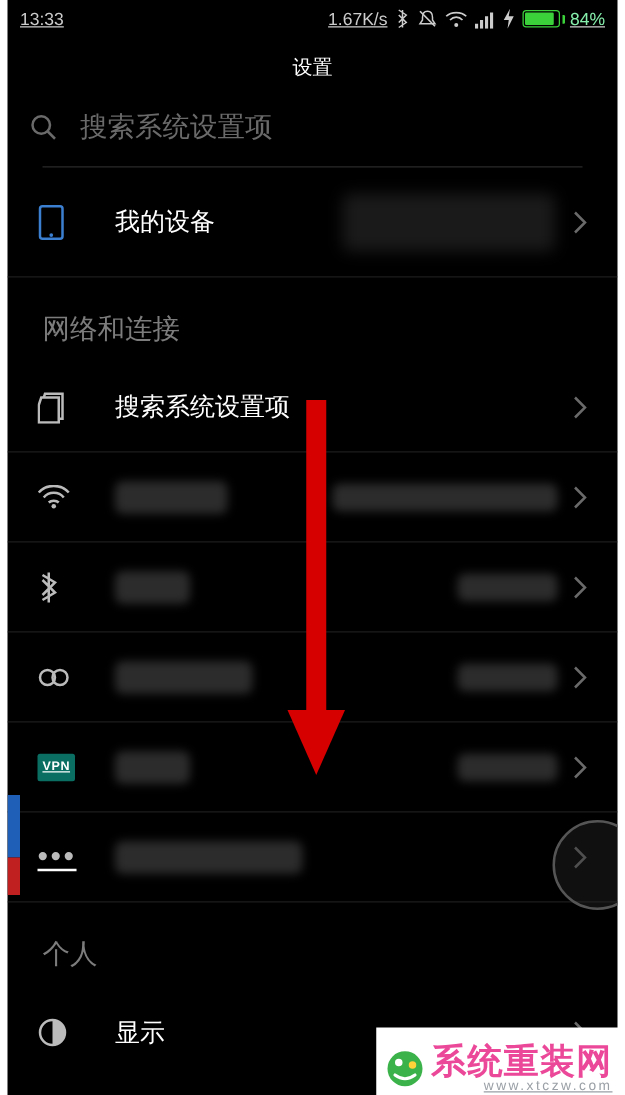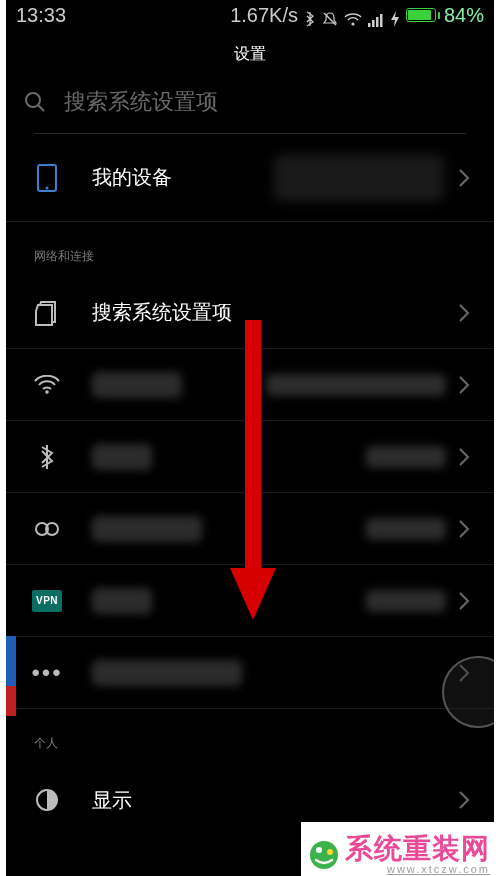--- a/index.html
+++ b/index.html
@@ -1,48 +1,48 @@
 <!DOCTYPE html>
 <html><head>
 <meta charset="utf-8">
 <style>
   * { margin: 0; padding: 0; box-sizing: border-box; }
   html, body { width: 500px; height: 876px; background: #fff; font-family: -apple-system, "Helvetica Neue", Arial, sans-serif; overflow: hidden; }
   .frame { position: relative; width: 500px; height: 876px; background: #fff; }
   .phone { position: absolute; left: 6px; top: 0; width: 488px; height: 876px; background: #000; color: #fff; overflow: hidden; }
 
-  .status-bar { display: flex; align-items: center; justify-content: space-between; height: 30px; padding: 0 10px; font-size: 20px; color: #ccc; }
+  .status-bar { display: flex; align-items: center; justify-content: space-between; height: 30px; padding: 0 10px; font-size: 14px; color: #ccc; text-decoration: underline; }
   .status-left { display: flex; align-items: center; gap: 6px; }
   .status-right { display: flex; align-items: flex-end; gap: 6px; }
   .battery { display: inline-flex; align-items: center; }
   .battery-shell { width: 30px; height: 14px; border: 1.5px solid #3bd13b; border-radius: 3px; position: relative; margin-right: 2px; }
   .battery-fill { position: absolute; left: 1px; top: 1px; bottom: 1px; width: 84%; background: #3bd13b; border-radius: 1px; }
   .battery-cap { width: 2px; height: 7px; background: #3bd13b; border-radius: 0 1px 1px 0; }
   .battery-pct { margin-left: 4px; color: #86efac; }
 
   .title { text-align: center; font-size: 16px; padding: 14px 0 14px; color: #fff; }
 
   .search-bar { display: flex; align-items: center; gap: 18px; padding: 10px 18px 18px; }
   .search-bar input { flex: 1; background: transparent; border: none; outline: none; color: #fff; font-size: 22px; }
   .search-bar input::placeholder { color: #6a6a6a; }
 
   .section-top-line { height: 1px; background: #2a2a2a; margin: 0 28px; }
 
   .row { display: flex; align-items: center; padding: 0 24px; height: 72px; border-bottom: 1px solid #1c1c1c; }
   .row:last-child { border-bottom: none; }
-  .row .icon-slot { width: 34px; display: flex; align-items: center; justify-content: center; }
+  .row .icon-slot { width: 34px; display: flex; align-items: center; justify-content: flex-start; text-decoration: underline; }
   .row .label { flex: 0 0 auto; margin-left: 28px; font-size: 20px; color: #fff; white-space: nowrap; }
   .row .spacer { flex: 1; }
   .row .chev { color: #6a6a6a; }
 
   .blur-label { display: inline-block; height: 26px; border-radius: 6px; background: #2c2c2c; filter: blur(4px); }
   .blur-value { display: inline-block; height: 22px; border-radius: 6px; background: #2c2c2c; filter: blur(4px); margin-right: 12px; }
   .blurred-block { background: #1a1a1a; filter: blur(6px); border-radius: 6px; }
 
-  .section-header { padding: 26px 28px 12px; color: #7c7c7c; font-size: 12px; }
+  .section-header { padding: 26px 28px 12px; color: #7c7c7c; font-size: 22px; }
 
   .vpn-badge { display: inline-flex; align-items: center; justify-content: center; width: 30px; height: 22px; background: #0a6e63; color: #fff; font-size: 10px; font-weight: bold; border-radius: 2px; letter-spacing: 0.5px; }
   .dots { color: #bbb; font-size: 24px; letter-spacing: 2px; }
 
   
   .arrow-overlay { position: absolute; left: 222px; top: 320px; pointer-events: none; }
 
   
   .edge-blue  { position: absolute; left: 0; top: 636px; width: 10px; height: 50px; background: #1f5fb8; }
   .edge-red   { position: absolute; left: 0; top: 686px; width: 10px; height: 30px; background: #c02020; }

